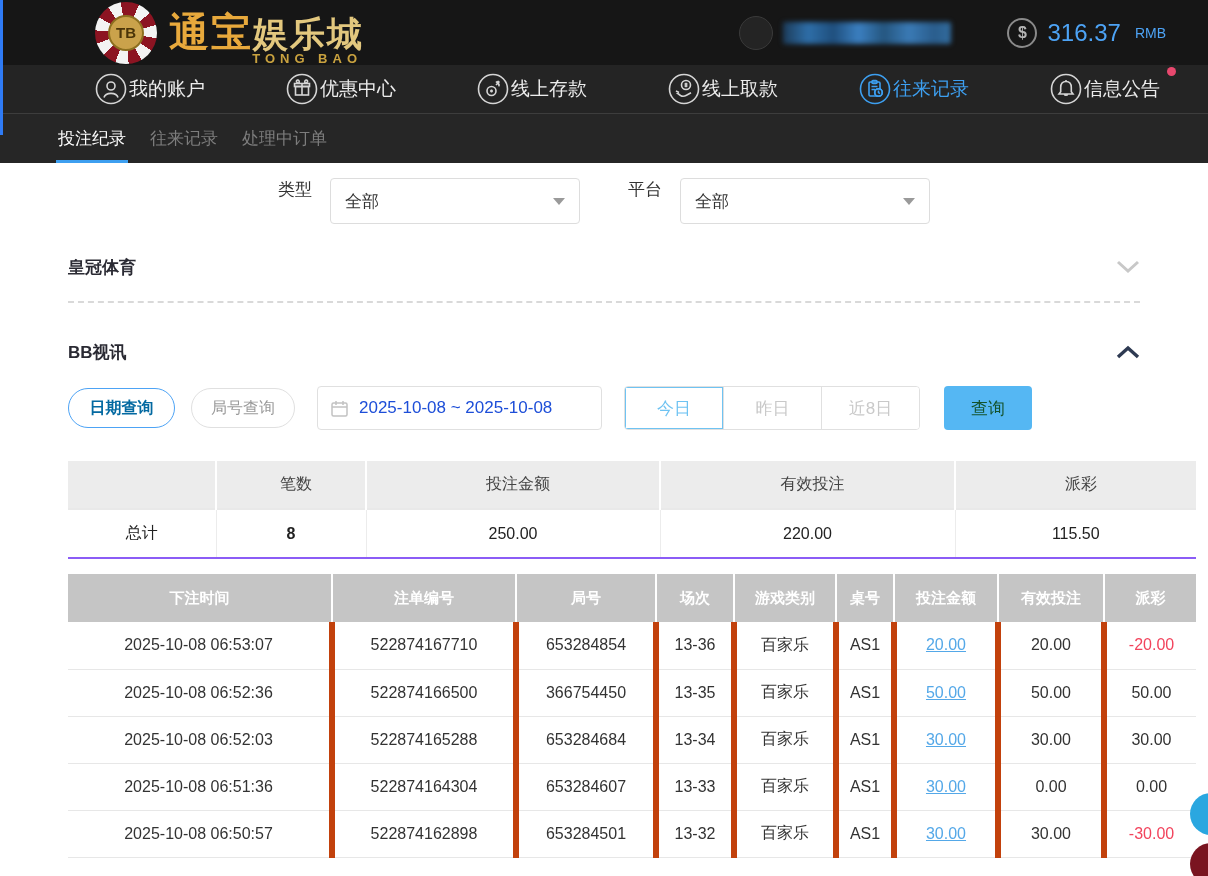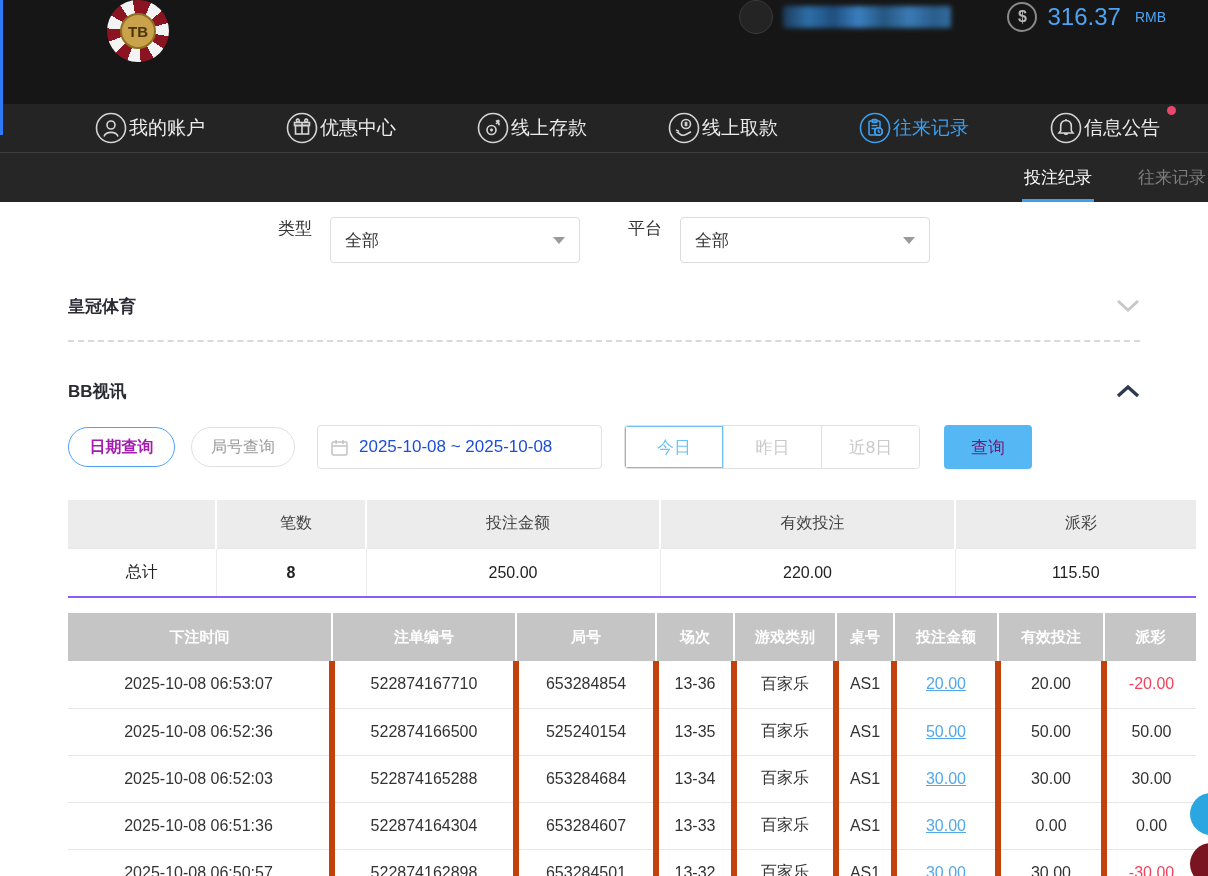--- a/index.html
+++ b/index.html
@@ -1,20 +1,20 @@
 <!DOCTYPE html>
 <html><head>
 <meta charset="utf-8">
 <style>
   * { margin:0; padding:0; box-sizing:border-box; }
   html,body { width:1208px; height:876px; overflow:hidden; background:#fff;
     font-family:"Liberation Sans","DejaVu Sans",sans-serif; }
 
   
-  .top-header { position:relative; height:104px; background:#161616; display:flex; align-items:flex-start;padding-left:12px; }
+  .top-header { position:relative; height:65px; background:#161616; display:flex; align-items:center; }
   .edge-strip { position:absolute; left:0; top:0; width:3px; height:135px; background:#2f7bf5; z-index:5; }
   .logo-wrap { display:flex; align-items:center; margin-left:95px; }
   .chip { width:62px; height:62px; border-radius:50%;
     background:conic-gradient(#8c1422 0 25deg,#f3f3f3 25deg 50deg,#8c1422 50deg 75deg,#f3f3f3 75deg 100deg,#8c1422 100deg 125deg,#f3f3f3 125deg 150deg,#8c1422 150deg 175deg,#f3f3f3 175deg 200deg,#8c1422 200deg 225deg,#f3f3f3 225deg 250deg,#8c1422 250deg 275deg,#f3f3f3 275deg 300deg,#8c1422 300deg 325deg,#f3f3f3 325deg 350deg,#8c1422 350deg 360deg);
     display:flex; align-items:center; justify-content:center; }
   .chip-center { width:36px; height:36px; border-radius:50%; background:#caa24b; border:2px solid #8c6f1f;
     color:#4a3408; font-weight:bold; font-size:15px; display:flex; align-items:center; justify-content:center; }
   .logo-text { margin-left:12px; position:relative; }
   .logo-cn { font-weight:bold; letter-spacing:2px; }
   .logo-cn .p1 { font-size:40px; color:#e8a93c; }
@@ -34,21 +34,21 @@
 
   
   .main-nav { height:49px; background:#242424; border-bottom:1px solid #3d3d3d;
     display:flex; align-items:center; justify-content:space-between; padding:0 48px 0 95px; }
   .nav-item { display:flex; align-items:center; gap:2px; cursor:pointer; position:relative; }
   .nav-item .lbl { color:#ececec; font-size:19px; }
   .nav-item.active .lbl { color:#3d9ff0; }
   .nav-badge { position:absolute; right:-16px; top:-6px; width:9px; height:9px; border-radius:50%; background:#e8486e; }
 
   
-  .sub-tabs { height:49px; background:#262626; display:flex; justify-content:flex-end; gap:42px; padding-left:56px; }
+  .sub-tabs { height:49px; background:#262626; display:flex; justify-content:flex-start; gap:20px; padding-left:56px; }
   .sub-tab { position:relative; color:#7d7d7d; font-size:17px; display:flex; align-items:center; padding:0 2px; cursor:pointer; }
   .sub-tab.active { color:#fff; }
   .sub-tab.active::after { content:""; position:absolute; left:0; right:0; bottom:0; height:3px; background:#3d9ff0; }
 
   
   .content { padding:0 68px; }
   .filter-row { margin-top:15px; display:flex; justify-content:center; align-items:center; gap:48px; }
   .filter-group { display:flex; align-items:flex-start; gap:18px; }
   .filter-label { font-size:17px; color:#333; }
   .select-box { width:250px; height:46px; border:1px solid #ddd; border-radius:4px; background:#fff;
@@ -56,32 +56,32 @@
   .select-val { font-size:17px; color:#333; }
   .caret-down { width:0; height:0; border-left:6px solid transparent; border-right:6px solid transparent; border-top:7px solid #9a9a9a; }
 
   .section-row { margin-top:32px; display:flex; align-items:center; justify-content:space-between; height:22px; }
   .section-row.bb { margin-top:38px; }
   .section-title { font-size:17px; font-weight:bold; color:#2a2a33; }
   .dashed-hr { margin-top:23px; border:none; border-top:2px dashed #d9d9d9; }
 
   .controls-row { margin-top:23px; display:flex; align-items:center; height:44px; }
   .pill { height:40px; border-radius:20px; background:#fff; font-size:16px; display:flex; align-items:center; justify-content:center; cursor:pointer; }
-  .pill.date-q { width:107px; border:1px solid #4da3f5; color:#a21caf; font-weight:bold; }
+  .pill.date-q { width:107px; border:1px solid #4da3f5; color:#0369a1; font-weight:bold; }
   .pill.round-q { width:104px; border:1px solid #e0e0e0; color:#9a9a9a; margin-left:16px; }
   .date-box { margin-left:22px; width:285px; height:44px; border:1px solid #e0e0e0; border-radius:4px;
     display:flex; align-items:center; padding:0 12px; gap:10px; cursor:pointer; }
   .date-text { font-size:17px; color:#1d4ed8; }
   .btn-group { margin-left:22px; display:flex; height:44px; border:1px solid #e0e0e0; border-radius:4px; overflow:hidden; }
   .bg-btn { width:98px; display:flex; align-items:center; justify-content:center; font-size:17px; color:#c9c9c9;
     background:#fff; cursor:pointer; border-left:1px solid #e0e0e0; }
   .bg-btn:first-child { border-left:none; }
   .bg-btn.active { color:#6fc3f2; box-shadow:inset 0 0 0 1px #6fc3f2; }
   .search-btn { margin-left:24px; width:88px; height:44px; border:none; border-radius:4px; background:#55b7f3;
-    color:#701a75; font-size:17px; cursor:pointer; font-family:inherit; }
+    color:#14532d; font-size:17px; cursor:pointer; font-family:inherit; }
 
   
   table { border-collapse:collapse; table-layout:fixed; width:100%; }
   .summary-table { margin-top:31px; }
   .summary-table th { height:48px; background:#ececec; font-size:16px; font-weight:normal; color:#444; border-left:2px solid #fff;padding-left:10px; }
   .summary-table th:first-child { border-left:none; }
   .summary-table td { height:49px; background:#fff; font-size:16px; color:#222; text-align:center;
     border-top:2px solid #e9e9e9; border-left:1px solid #ececec; border-bottom:2px solid #8b5cf6; }
   .summary-table td:first-child { border-left:none; }
   .summary-table td.num { font-weight:bold; font-weight:600; }
@@ -105,20 +105,26 @@
 </style>
 </head>
 <body>
 
 <div class="top-header">
   <div class="edge-strip"></div>
   <div class="logo-wrap">
     <div class="chip">
       <div class="chip-center">TB</div>
     </div>
+    <div class="logo-text">
+      <div class="logo-cn">
+        <span class="p1">通宝</span><span class="p2">娱乐城</span>
+      </div>
+      <div class="logo-sub">TONG BAO</div>
+    </div>
   </div>
   <div class="header-right">
     <div class="user-area">
       <div class="avatar"></div>
       <div class="name-blur"></div>
     </div>
     <div class="balance">
       <div class="dollar-circle">$</div>
       <span class="balance-amt">316.37</span>
       <span class="balance-cur">RMB</span>
@@ -190,20 +196,21 @@
       </svg>
     </span>
     <span class="lbl">信息公告</span>
     <span class="nav-badge"></span>
   </div>
 </div>
 
 <div class="sub-tabs">
   <div class="sub-tab active">投注纪录</div>
   <div class="sub-tab">往来记录</div>
+  <div class="sub-tab">处理中订单</div>
 </div>
 
 <div class="content">
 
   <div class="filter-row">
     <div class="filter-group">
       <span class="filter-label">类型</span>
       <div class="select-box">
         <span class="select-val">全部</span>
         <span class="caret-down"></span>
@@ -319,21 +326,21 @@
           <td>13-36</td>
           <td>百家乐</td>
           <td>AS1</td>
           <td><a href="#" class="amt-link">20.00</a></td>
           <td>20.00</td>
           <td class="neg">-20.00</td>
         </tr>
         <tr>
           <td>2025-10-08 06:52:36</td>
           <td>522874166500</td>
-          <td>525240154</td>
+          <td>366754450</td>
           <td>13-35</td>
           <td>百家乐</td>
           <td>AS1</td>
           <td><a href="#" class="amt-link">50.00</a></td>
           <td>50.00</td>
           <td>50.00</td>
         </tr>
         <tr>
           <td>2025-10-08 06:52:03</td>
           <td>522874165288</td>

